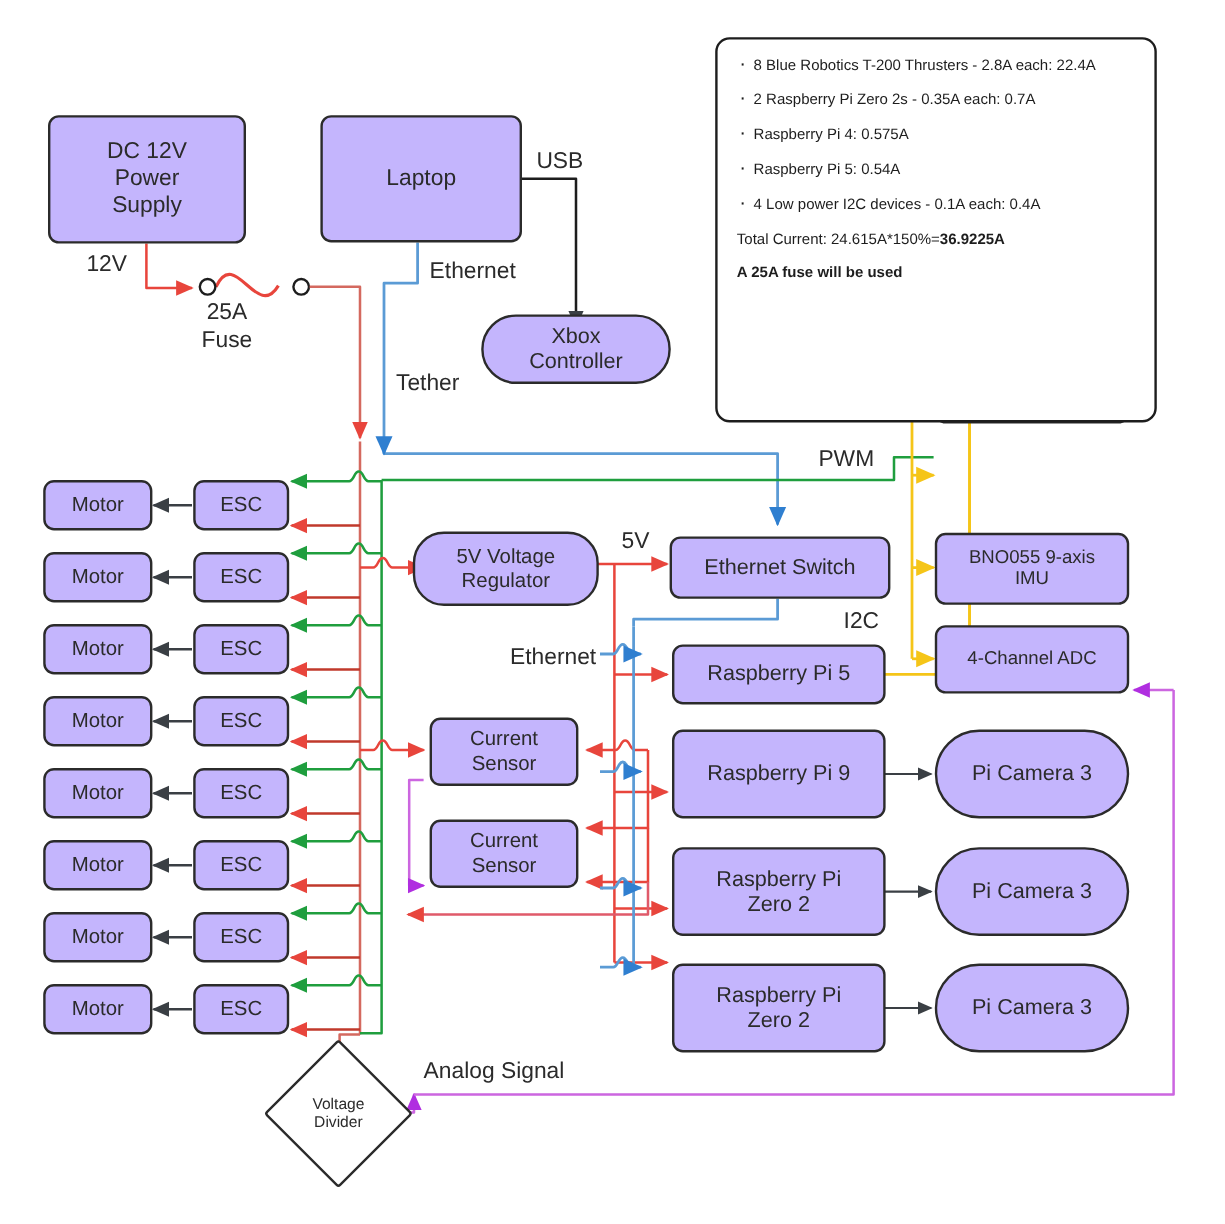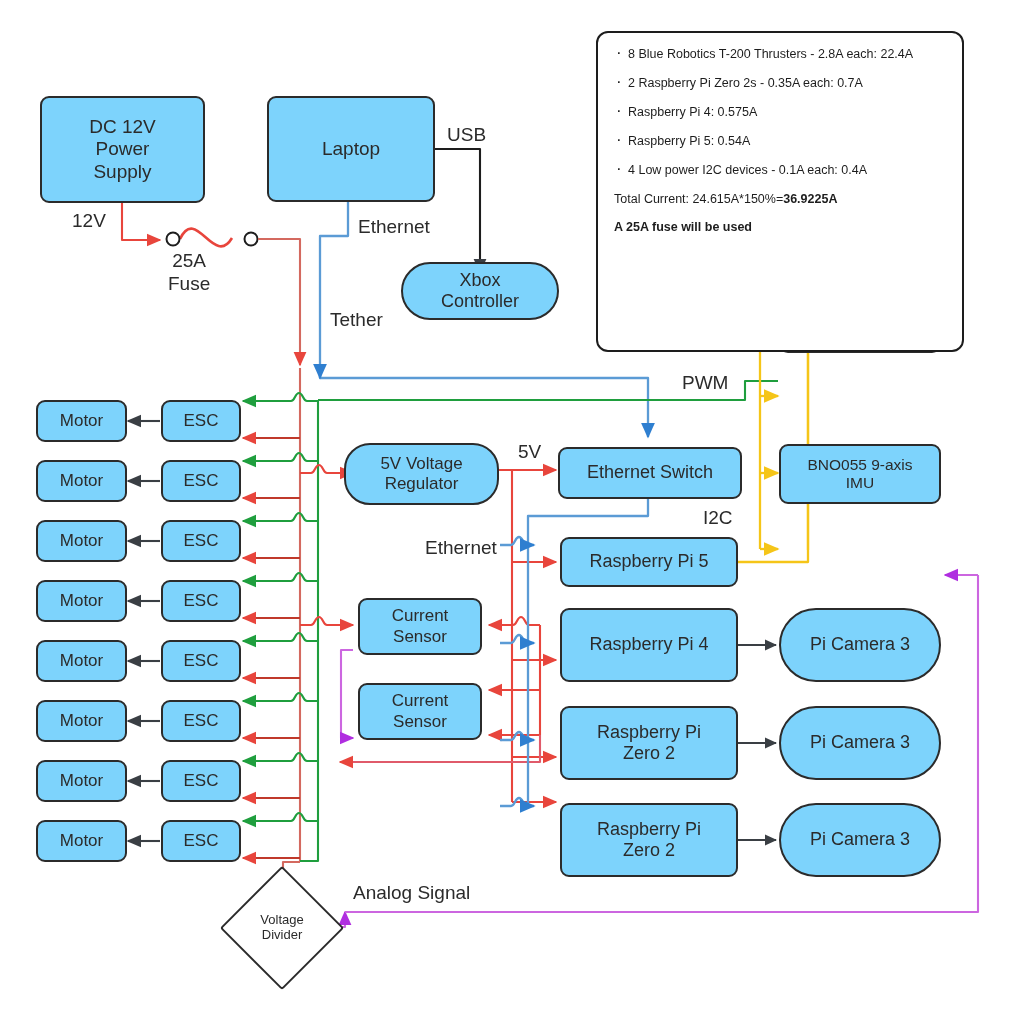--- a/index.html
+++ b/index.html
@@ -1,20 +1,20 @@
 <!DOCTYPE html>
 <html><head>
 <meta charset="utf-8">
 <style>
   html,body{margin:0;padding:0;background:#ffffff;}
   body{font-family:"Liberation Sans","DejaVu Sans",sans-serif;}
   #stage{position:relative;width:1021px;height:1020px;background:#fff;overflow:hidden;}
   svg#wires{position:absolute;left:0;top:0;width:1021px;height:1020px;}
 
-  .node{position:absolute;box-sizing:border-box;background:#7dd3fc;border:2.4px solid #2b2b2b;
+  .node{position:absolute;box-sizing:border-box;background:#c4b5fd;border:2.4px solid #2b2b2b;
         display:flex;align-items:center;justify-content:center;text-align:center;
         color:#2b2b2b;line-height:1.18;}
   .rect{border-radius:9px;}
   .stadium{border-radius:999px;}
 
   .label{position:absolute;color:#2b2b2b;white-space:nowrap;}
 
   
   .notes{position:absolute;box-sizing:border-box;background:#fff;border:2.4px solid #1d1d1d;
          border-radius:12px;padding:14px 16px;}
@@ -182,24 +182,25 @@
 Divider</div>
   </div>
 
   <div class="node rect" style="left:779px;top:291px;width:162px;height:62px;font-size:15.5px;white-space:pre-line;">Blue Robotics
 Depth Sensor</div>
 
 
   <div class="node rect" style="left:779px;top:444px;width:162px;height:60px;font-size:15.5px;white-space:pre-line;">BNO055 9-axis
 IMU</div>
 
+  <div class="node rect" style="left:779px;top:521px;width:162px;height:57px;font-size:15.5px;">4-Channel ADC</div>
 
   <div class="node rect" style="left:560px;top:537px;width:178px;height:50px;font-size:18px;">Raspberry Pi 5</div>
 
-  <div class="node rect" style="left:560px;top:608px;width:178px;height:74px;font-size:18px;">Raspberry Pi 4</div>
+  <div class="node rect" style="left:560px;top:608px;width:178px;height:74px;font-size:18px;">Raspberry Pi 9</div>
 
   <div class="node rect" style="left:560px;top:706px;width:178px;height:74px;font-size:18px;white-space:pre-line;">Raspberry Pi
 Zero 2</div>
 
   <div class="node rect" style="left:560px;top:803px;width:178px;height:74px;font-size:18px;white-space:pre-line;">Raspberry Pi
 Zero 2</div>
 
   <div class="node stadium" style="left:779px;top:608px;width:162px;height:74px;font-size:18px;">Pi Camera 3</div>
 
   <div class="node stadium" style="left:779px;top:706px;width:162px;height:74px;font-size:18px;">Pi Camera 3</div>

